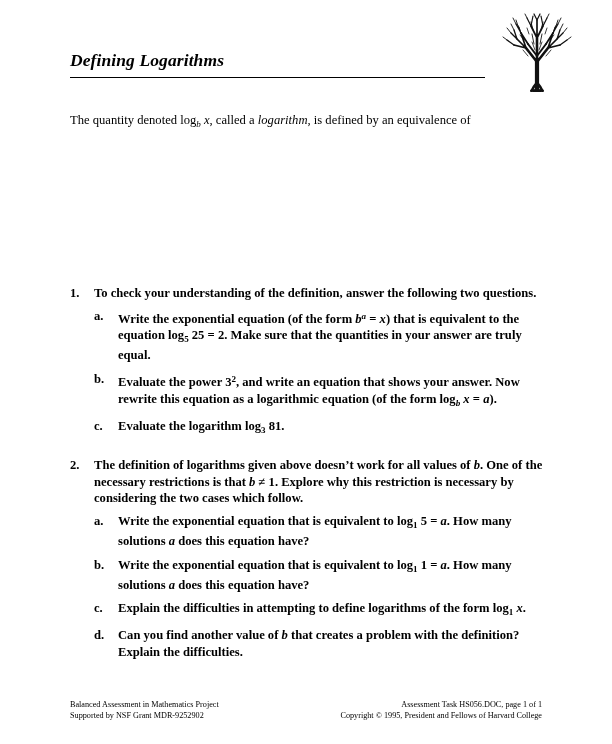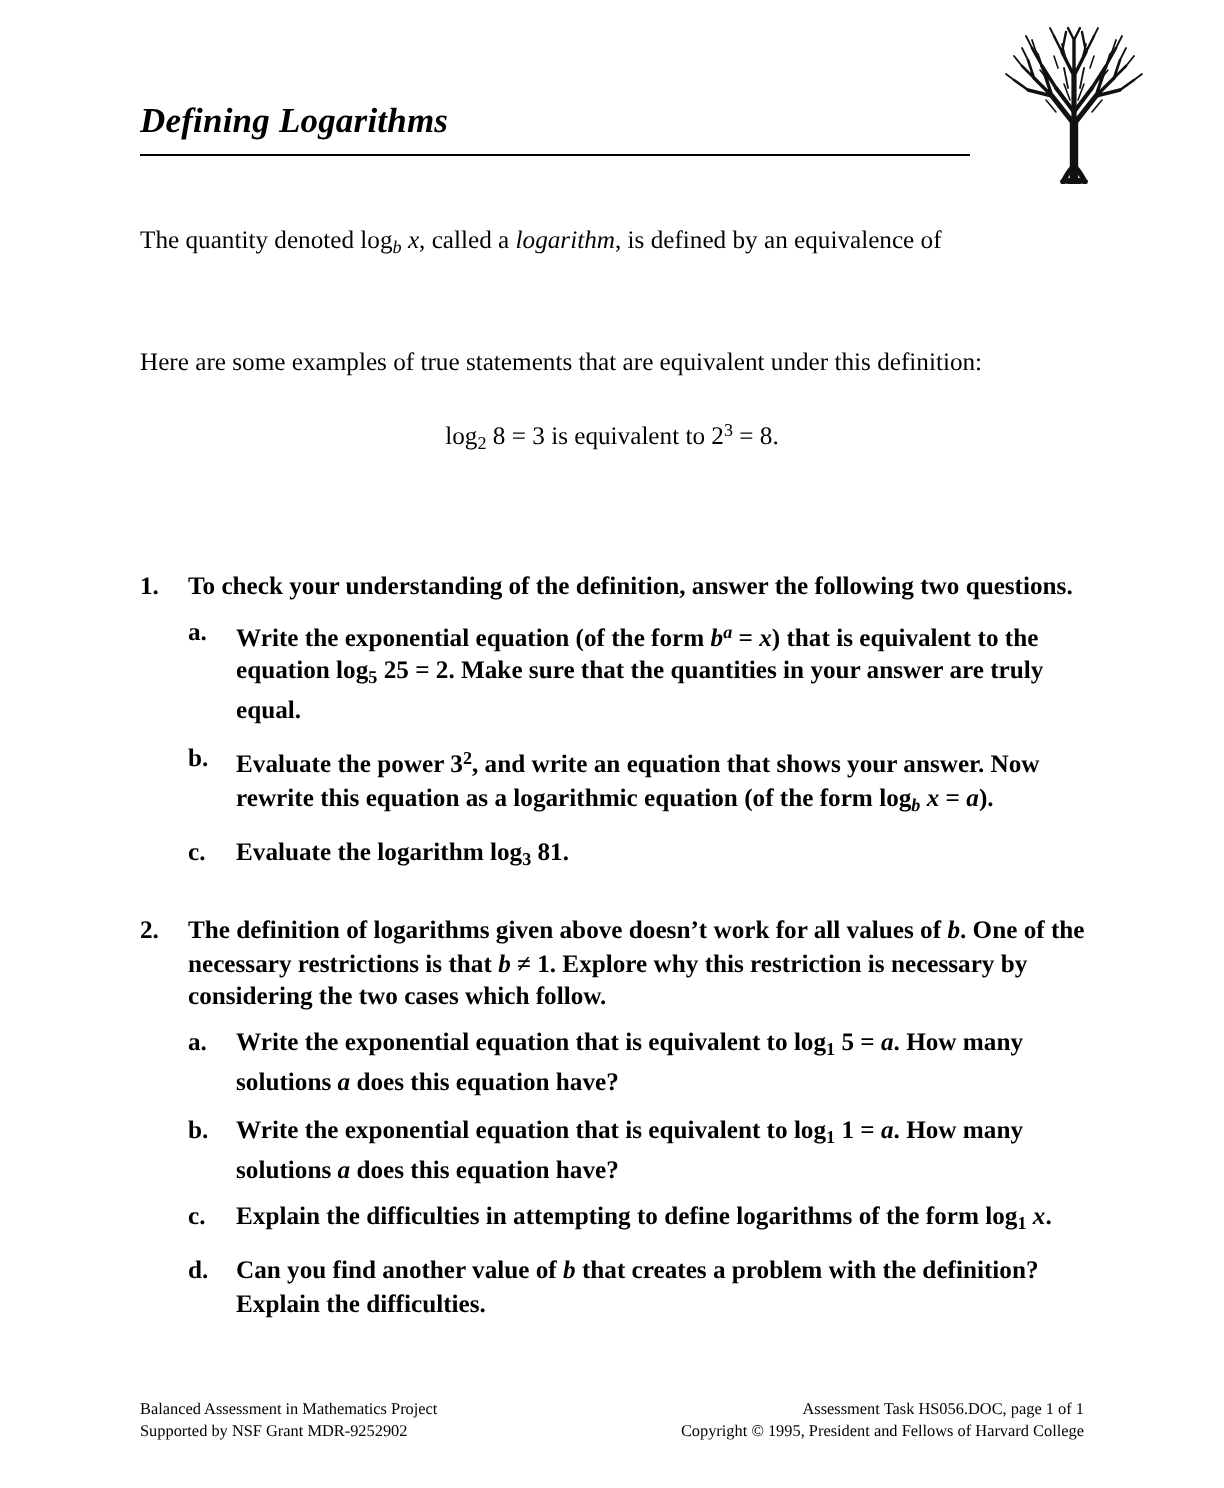--- a/index.html
+++ b/index.html
@@ -212,28 +212,24 @@
 
     <p class="para">
       <span>The quantity denoted </span><span class="nbsp"><span class="mlog">log</span><span class="msub">b</span>&nbsp;<span class="mi">x</span></span><span>, called a </span><span class="mi">logarithm</span><span>, is defined by an equivalence of</span>
     </p>
 
     <div class="gap-lg"></div>
 
 
     <div class="gap-lg"></div>
 
-    <p class="para">Here are some examples of true statements that are equivalent under this definition:</p>
 
     <div class="gap-md"></div>
 
     <div class="display-eq">
-      <span class="ln">
-        <span class="mlog">log</span><span class="msub-r">2</span>&nbsp;<span class="mr">8</span><span class="mr"> = </span><span class="mr">3</span><span class="mr"> is equivalent to </span><span class="mr">2</span><span class="msup-r">3</span><span class="mr"> = </span><span class="mr">8</span><span class="mr">.</span>
-      </span>
     </div>
   </div>
 
   <div class="qlist">
 
     <div class="qitem">
       <span class="qnum">1.</span>
       <span class="qtext">To check your understanding of the definition, answer the following two questions.</span>
 
       <div class="sublist">

